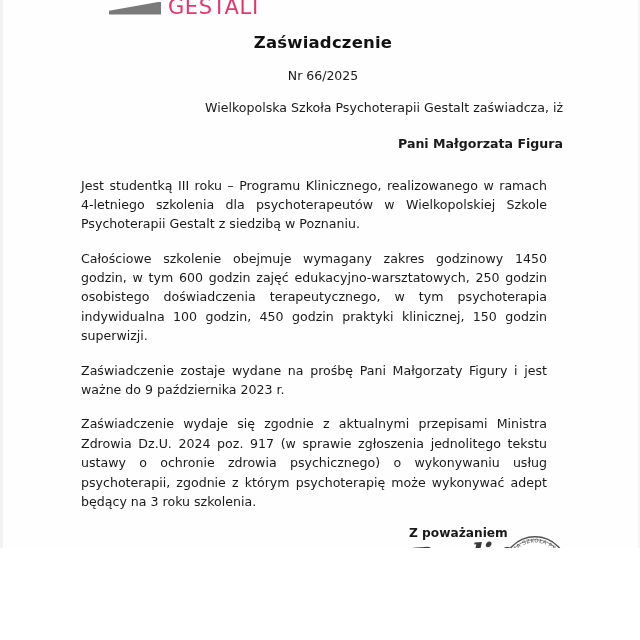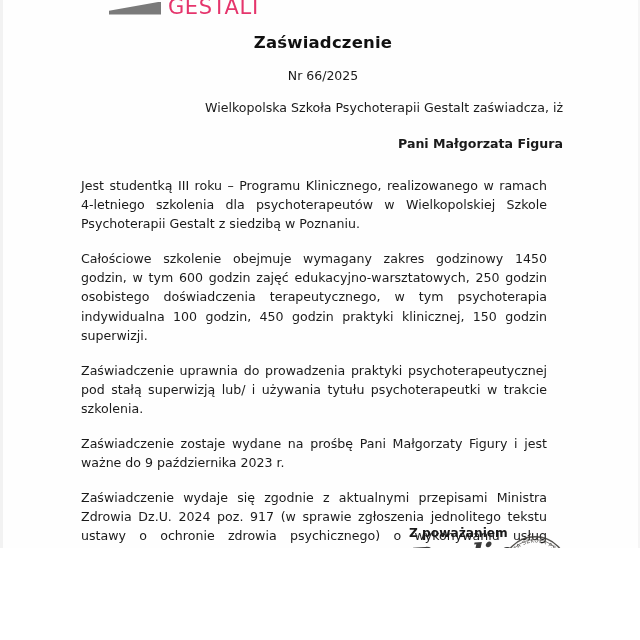--- a/index.html
+++ b/index.html
@@ -208,21 +208,20 @@
 
   <div class="doc-title">Zaświadczenie</div>
   <div class="doc-number">Nr 66/2025</div>
 
   <div class="body-block">
     <div class="line-center">Wielkopolska Szkoła Psychoterapii Gestalt zaświadcza, iż</div>
     <div class="line-center bold">Pani Małgorzata Figura</div>
 
     <p class="para">Jest studentką III roku – Programu Klinicznego, realizowanego w ramach 4-letniego szkolenia dla psychoterapeutów w Wielkopolskiej Szkole Psychoterapii Gestalt z siedzibą w Poznaniu.</p>
     <p class="para">Całościowe szkolenie obejmuje wymagany zakres godzinowy 1450 godzin, w tym 600 godzin zajęć edukacyjno-warsztatowych, 250 godzin osobistego doświadczenia terapeutycznego, w tym psychoterapia indywidualna 100 godzin, 450 godzin praktyki klinicznej, 150 godzin superwizji.</p>
-    <p class="para">Zaświadczenie uprawnia do prowadzenia praktyki psychoterapeutycznej pod stałą superwizją lub/ i używania tytułu psychoterapeutki w trakcie szkolenia.</p>
     <p class="para">Zaświadczenie zostaje wydane na prośbę Pani Małgorzaty Figury i jest ważne do 9 października 2023 r.</p>
     <p class="para">Zaświadczenie wydaje się zgodnie z aktualnymi przepisami Ministra Zdrowia Dz.U. 2024 poz. 917 (w sprawie zgłoszenia jednolitego tekstu ustawy o ochronie zdrowia psychicznego) o wykonywaniu usług psychoterapii, zgodnie z którym psychoterapię może wykonywać adept będący na 3 roku szkolenia.</p>
   </div>
 
   <div class="sign-area">
     <div class="sign-regards">Z poważaniem</div>
     <div class="sign-script">Replin</div>
   </div>
 
   <div class="stamp">

